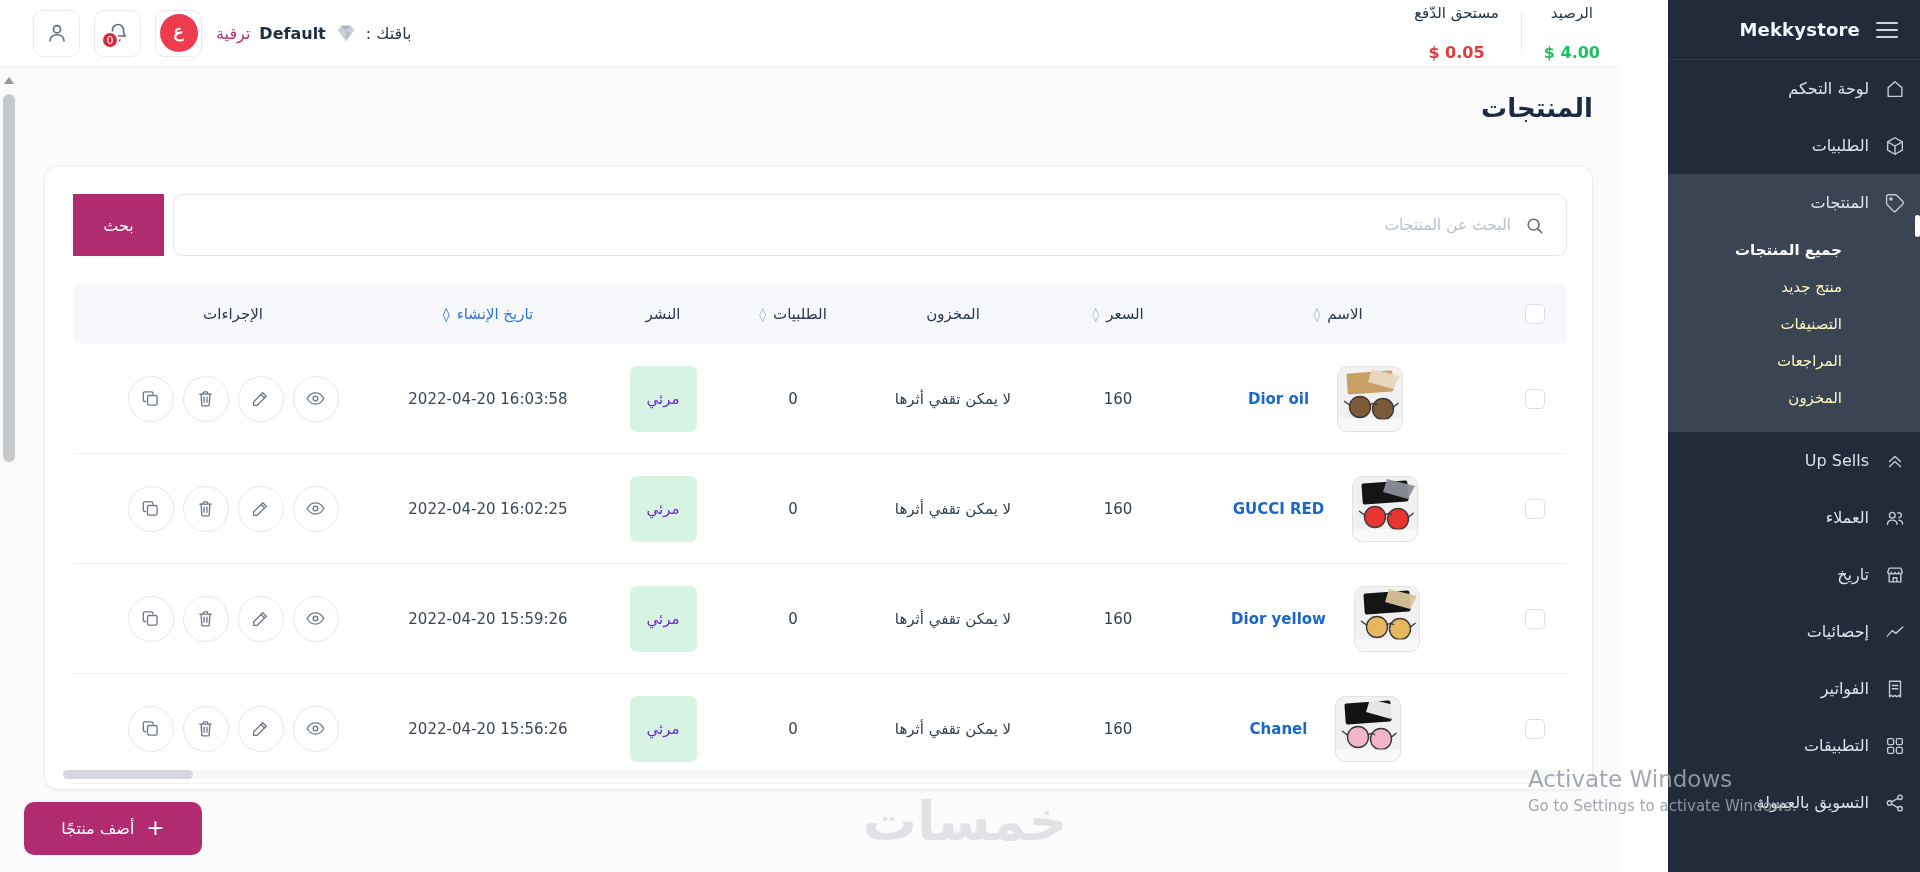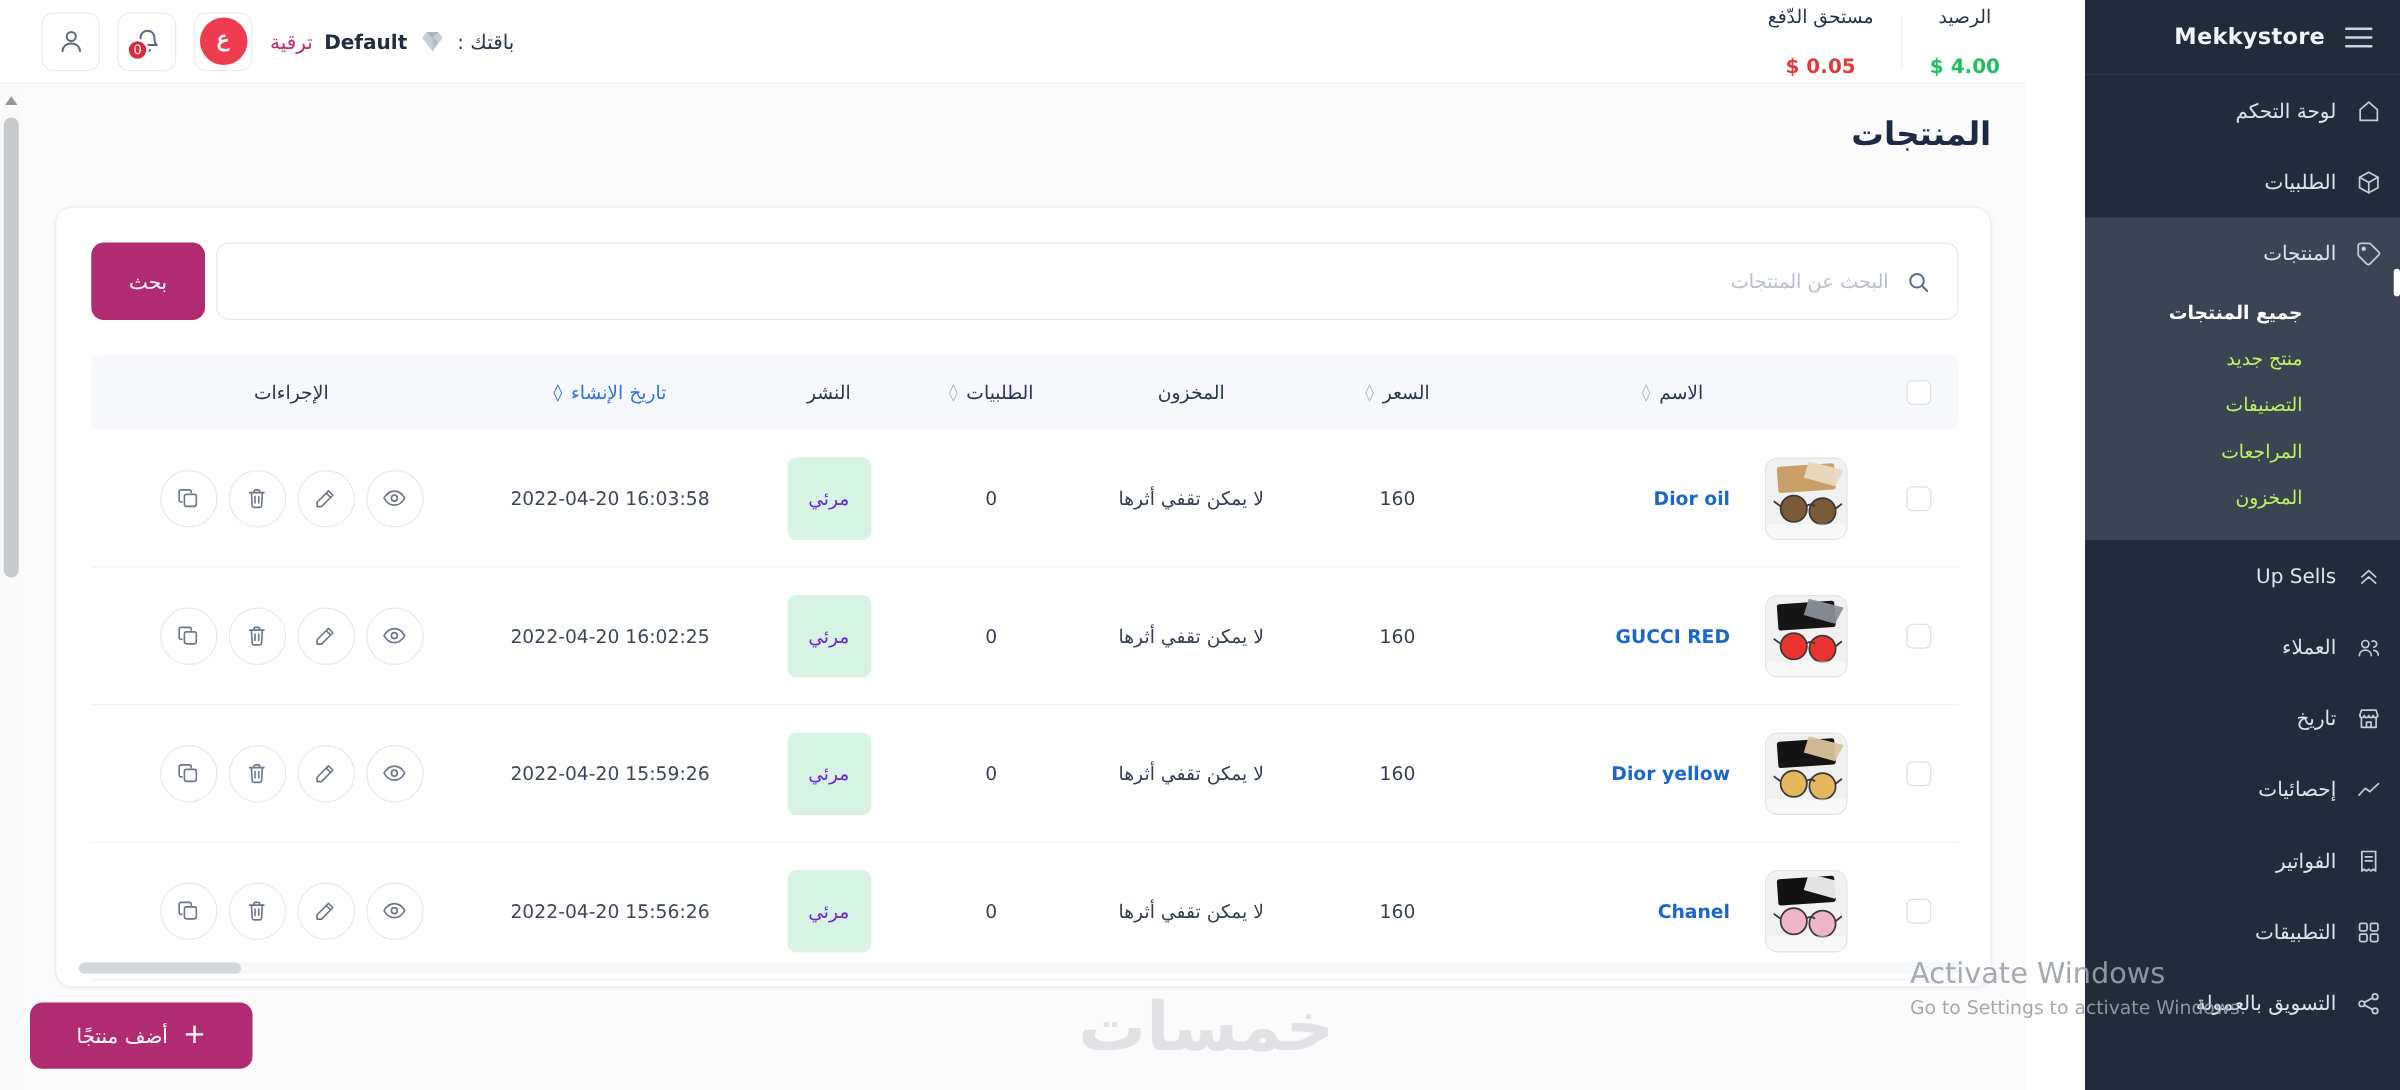--- a/index.html
+++ b/index.html
@@ -9,21 +9,21 @@
 
   
   .sidebar{position:absolute;top:0;right:0;width:252px;height:872px;background:#212b3a;z-index:5}
   .sb-header{height:60px;display:flex;align-items:center;gap:16px;padding:0 22px;border-bottom:1px solid rgba(255,255,255,.07)}
   .hamburger{width:22px;display:flex;flex-direction:column;gap:5px;cursor:pointer}
   .hamburger span{display:block;height:2px;background:#ccd4de;border-radius:2px}
   .brand{color:#f2f5f9;font-size:18px;font-weight:600;letter-spacing:.2px}
   .sb-item{height:57px;display:flex;align-items:center;gap:15px;padding:0 14px;color:#dde3ec;font-size:16px;cursor:pointer}
   .sb-item .sb-icon{width:22px;height:22px;flex:none;display:flex;align-items:center;justify-content:center}
   .sb-section{background:#3a4452;padding-bottom:16px}
-  .sb-sub{height:37px;display:flex;align-items:center;padding:0 78px 0 12px;color:#bef264;font-size:15px;cursor:pointer}
+  .sb-sub{height:37px;display:flex;align-items:center;padding:0 78px 0 12px;color:#fef9c3;font-size:15px;cursor:pointer}
   .sb-sub.active{color:#ffffff;font-weight:700}
   .sb-scroll-thumb{position:absolute;right:0;top:215px;width:5px;height:22px;background:#ffffff;border-radius:3px;z-index:6}
 
   
   .topbar{position:absolute;top:0;right:300px;left:0;height:67px;background:#fff;border-bottom:1px solid #eef1f5;display:flex;align-items:center;justify-content:space-between;padding:0 20px 0 33px;z-index:2}
   .balance-group{display:flex;align-items:center;gap:22px}
   .money-block{display:flex;flex-direction:column;align-items:center;gap:21px}
   .money-label{font-size:15px;color:#26324d}
   .money-value{font-size:16px;font-weight:700}
   .money-value.green{color:#1ec15f}
@@ -39,33 +39,33 @@
   .notif-badge{position:absolute;bottom:7px;left:6px;min-width:18px;height:18px;border-radius:50%;background:#d92b3f;color:#fff;font-size:11px;display:flex;align-items:center;justify-content:center;border:2px solid #fff}
 
   
   .content{position:absolute;top:67px;right:300px;left:0;bottom:0;background:#fbfbfc}
   .page-title{position:absolute;top:26px;right:27px;font-size:26px;font-weight:700;color:#1d2a46}
   .card{position:absolute;top:98px;right:27px;width:1549px;height:625px;background:#fff;border:1px solid #ebeef3;border-radius:14px;box-shadow:0 1px 3px rgba(16,24,40,.05);padding:28px 25px 0 28px}
   .search-row{display:flex;gap:9px;height:62px}
   .search-input-wrap{flex:1;border:1px solid #e2e6ee;border-radius:10px;display:flex;align-items:center;gap:13px;padding:0 21px;background:#fff}
   .search-input-wrap input{border:none;outline:none;flex:1;font-family:inherit;font-size:15.5px;color:#2a3650;background:transparent;direction:rtl}
   .search-input-wrap input::placeholder{color:#b8bfcb}
-  .search-btn{width:91px;border:none;border-radius:10px;background:#b02b70;color:#fff;font-size:16px;font-family:inherit;cursor:pointer}
+  .search-btn{width:91px;border:none;border-radius:0;background:#b02b70;color:#fff;font-size:16px;font-family:inherit;cursor:pointer}
 
   
   .table{margin-top:28px}
   .t-head,.t-row{display:grid;grid-template-columns:64px 330px 110px 220px 100px 160px 190px 1fr;align-items:center}
   .t-head{background:#f7f8fb;border-radius:8px;height:60px}
   .th{display:flex;align-items:center;justify-content:center;gap:7px;font-size:15px;color:#2a3650}
   .th .sort{color:#a9b4c6;font-size:14px}
   .th.active{color:#2f73e0}
   .th.active .sort{color:#2f73e0}
   .t-row{height:110px;border-bottom:1px solid #eef1f5}
   .cell{display:flex;align-items:center;justify-content:center;font-size:15px;color:#333e52}
-  .cell.name{justify-content:flex-start;gap:28px;padding-right:25px}
+  .cell.name{justify-content:center;gap:28px;padding-right:25px}
   .p-name{color:#1a67cc;font-weight:700;font-size:15px;cursor:pointer}
   .thumb{width:66px;height:66px;border-radius:10px;border:1px solid #e2e2e2;overflow:hidden;background:#f4f4f4;flex:none}
   .checkbox{width:20px;height:20px;border:1.5px solid #d9dee8;border-radius:5px;background:#fff;cursor:pointer}
   .status-badge{background:#d6f3e3;color:#6d28d9;font-size:15px;padding:24px 17px;border-radius:7px}
   .cell.date{color:#3c4658}
   .actions{display:flex;gap:9px;justify-content:center}
   .action-btn{width:46px;height:46px;border-radius:50%;border:1px solid #e4e8ef;background:#fff;display:flex;align-items:center;justify-content:center;cursor:pointer}
   .h-scroll-track{position:absolute;top:604px;left:18px;width:1506px;height:9px;border-radius:5px;background:#f6f7f8}
   .h-scroll-thumb{position:absolute;top:604px;left:18px;width:130px;height:9px;border-radius:5px;background:#d5d8dd}
 

